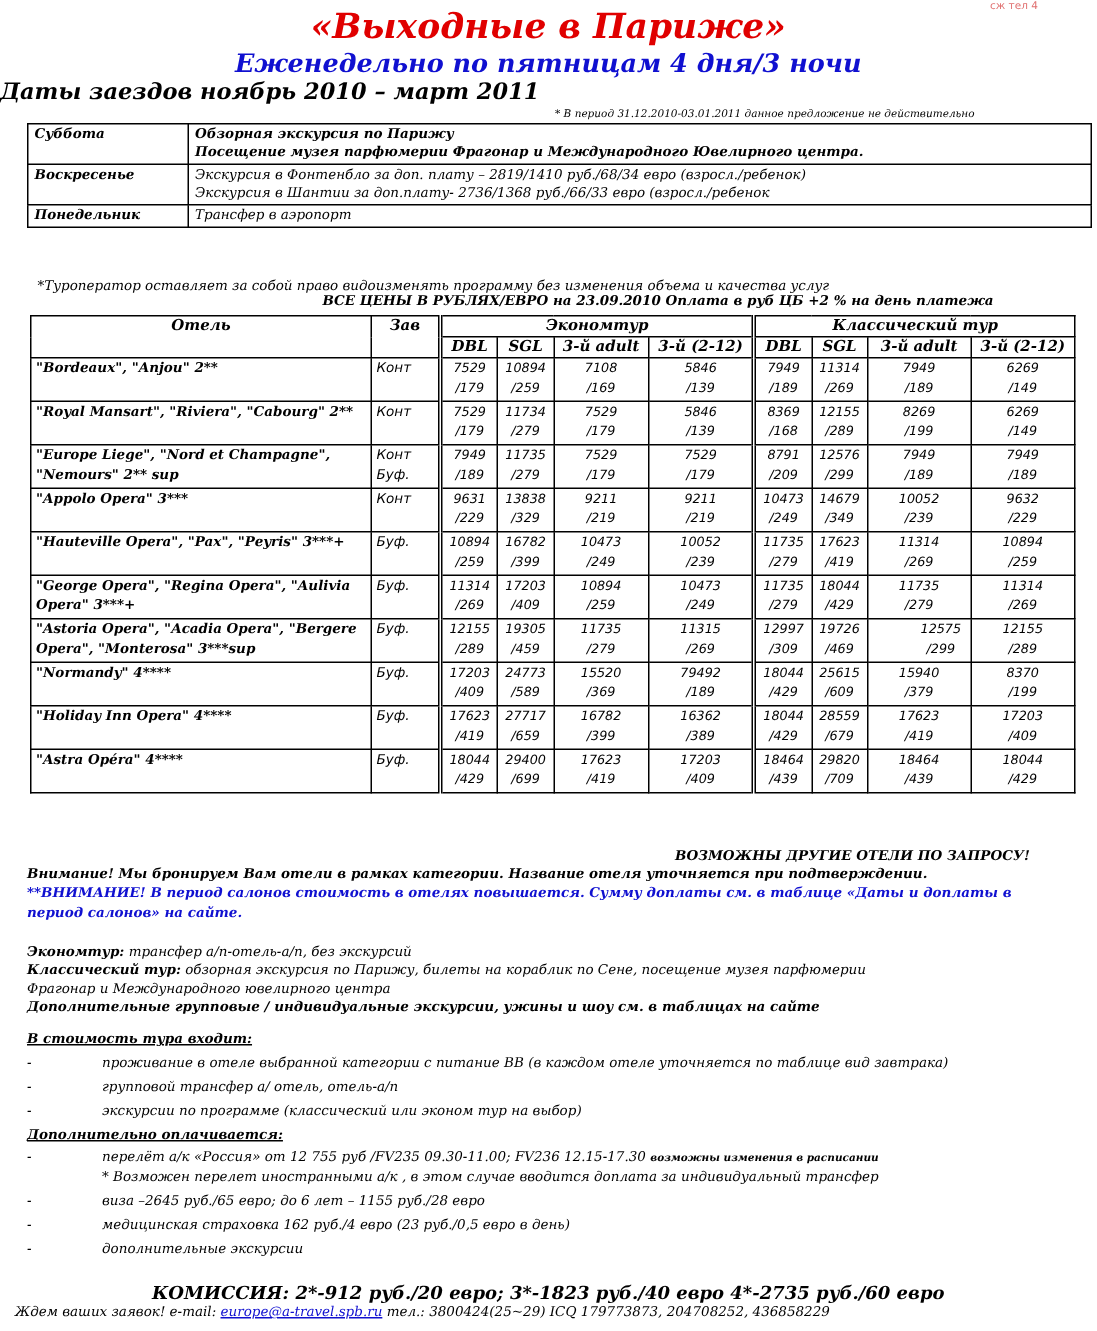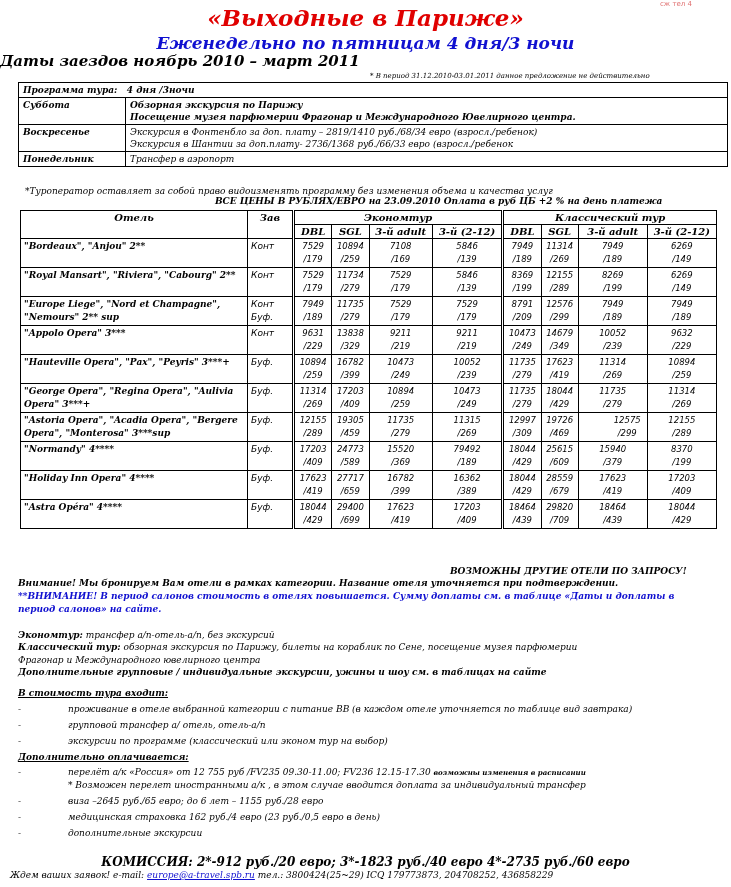--- a/index.html
+++ b/index.html
@@ -40,23 +40,20 @@
 <body>
 
 <div class="abs corner">сж тел 4</div>
 <div class="abs t1">«Выходные в Париже»</div>
 <div class="abs t2">Еженедельно по пятницам 4 дня/3 ночи</div>
 <div class="abs t3">Даты заездов ноябрь 2010 – март 2011</div>
 <div class="abs note1">* В период 31.12.2010-03.01.2011 данное предложение не действительно</div>
 
 <table class="prog">
   <tbody>
-      <tr>
-    <td colspan="2" class="b"><span>Программа тура:</span>&nbsp;&nbsp; <span>4 дня /3ночи</span></td>
-  </tr>
   <tr>
     <td class="k">Суббота</td>
     <td class="b">
           <div>Обзорная экскурсия по Парижу</div>
           <div>Посещение музея парфюмерии Фрагонар и Международного Ювелирного центра.</div>
         </td>
   </tr>
   <tr>
     <td class="k">Воскресенье</td>
     <td>
@@ -119,21 +116,21 @@
         <td class="food">Конт</td>
         <td class="num dbl-l" style="white-space: pre-line;">7529
 /179</td>
         <td class="num" style="white-space: pre-line;">11734
 /279</td>
         <td class="num" style="white-space: pre-line;">7529
 /179</td>
         <td class="num" style="white-space: pre-line;">5846
 /139</td>
         <td class="num dbl-l" style="white-space: pre-line;">8369
-/199</td>
+/168</td>
         <td class="num" style="white-space: pre-line;">12155
 /289</td>
         <td class="num" style="white-space: pre-line; margin-left: 20px;">8269
 /199</td>
         <td class="num" style="white-space: pre-line;">6269
 /149</td>
       </tr>
       <tr>
         <td class="name">"Europe Liege", "Nord et Champagne", "Nemours" 2** sup</td>
         <td class="food">Конт Буф.</td>

